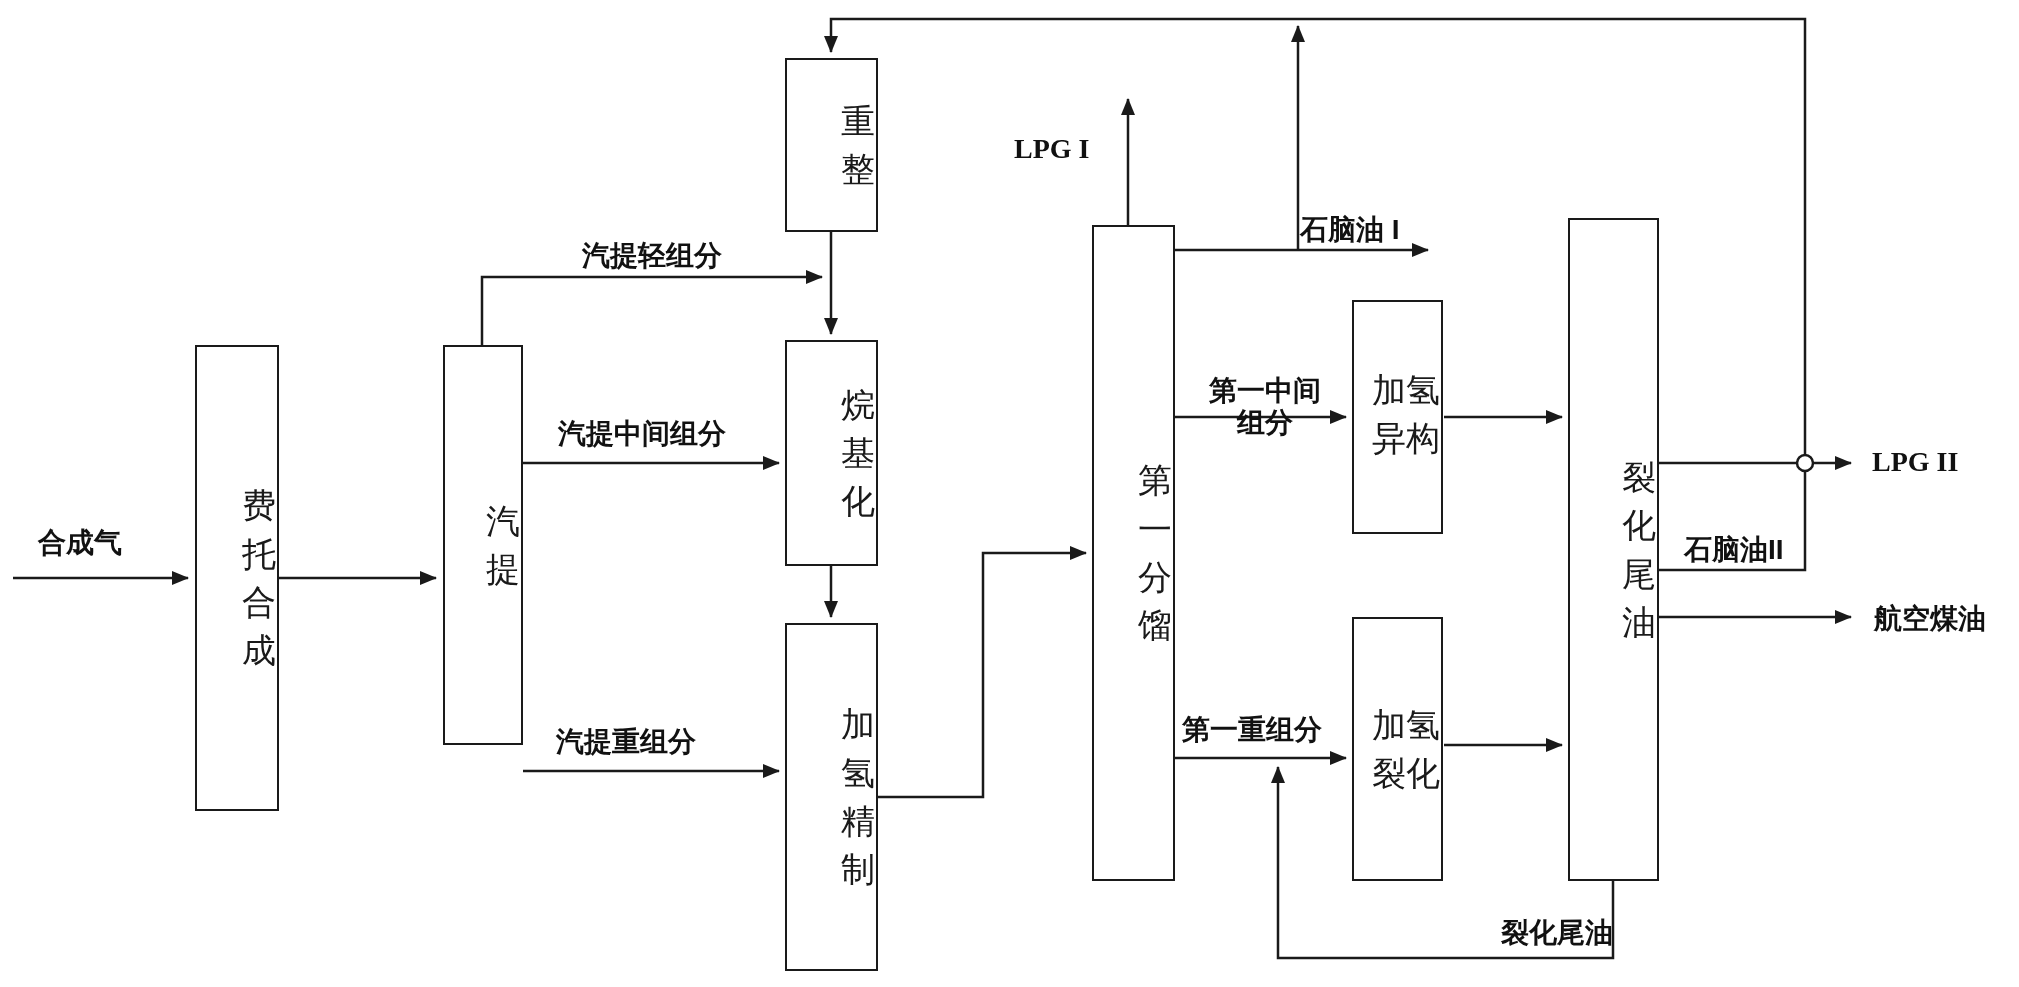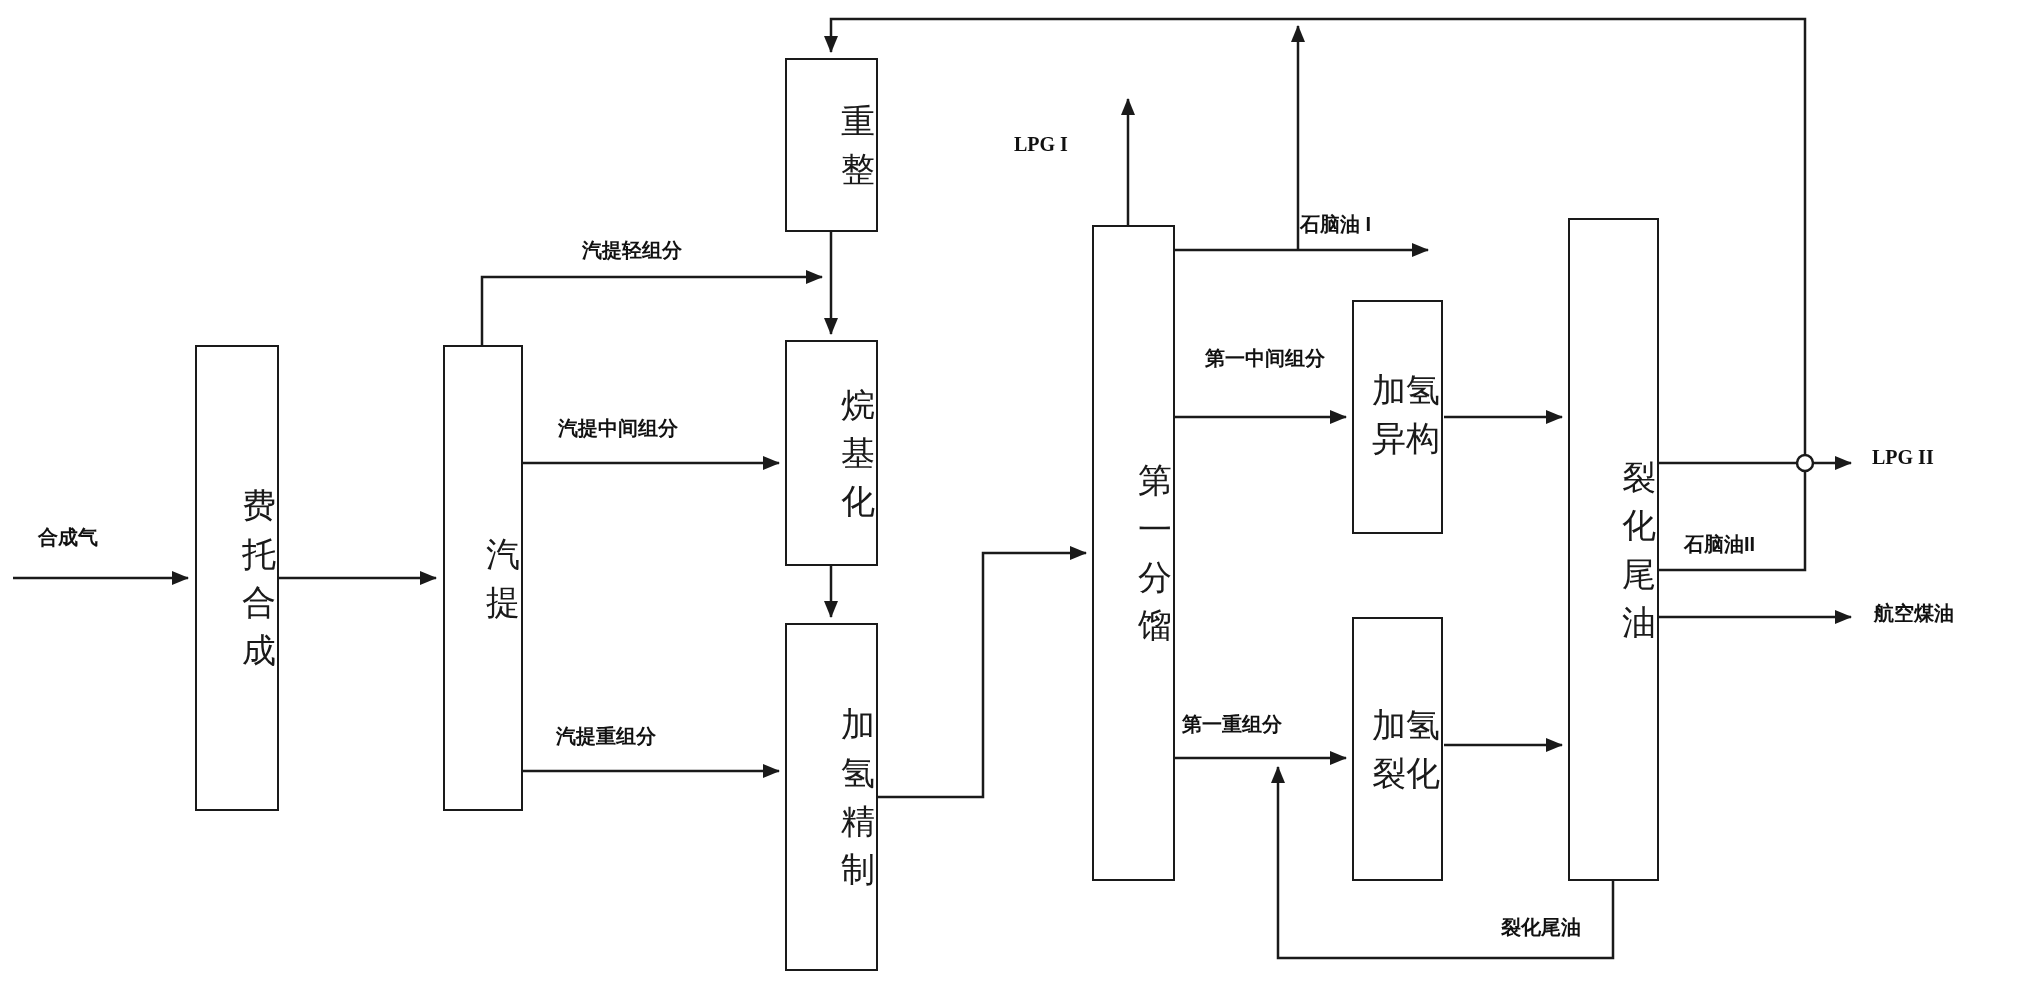--- a/index.html
+++ b/index.html
@@ -24,25 +24,25 @@
     line-height:1.42;
     word-break:break-all;
     text-align:center;
     color:#1a1a1a;
   }
   .col1{width:36px;}
   .col2{width:70px;}
   .lbl{
     position:absolute;
     font-weight:bold;
-    font-size:20px;
+    font-size:28px;
     white-space:nowrap;
     color:#111;
   }
-  .lbl.wrap{white-space:normal;word-break:break-all;text-align:center;line-height:1.15;}
+  .lbl.wrap{white-space:normal;word-break:break-all;text-align:center;line-height:1.15;margin-top:28px;}
   .latin{font-family:"Liberation Serif","DejaVu Serif",serif;}
 </style>
 </head>
 <body>
 
 <div class="canvas">
 
   <svg class="flow" viewBox="0 0 2019 987">
     <defs>
       <marker id="arr" markerUnits="userSpaceOnUse" markerWidth="20" markerHeight="16" refX="16" refY="7" orient="auto">
@@ -69,21 +69,21 @@
       <line x1="1659" y1="463" x2="1851" y2="463" marker-end="url(#arr)"></line>
       <line x1="1659" y1="617" x2="1851" y2="617" marker-end="url(#arr)"></line>
       <polyline points="1613,881 1613,958 1278,958 1278,767" marker-end="url(#arr)"></polyline>
       <circle cx="1805" cy="463" r="8" fill="#ffffff" stroke="#1a1a1a"></circle>
     </g>
   </svg>
 
   <div class="box" style="left:195px;top:345px;width:84px;height:466px;">
     <div class="txt col1">费托合成</div>
   </div>
-  <div class="box" style="left:443px;top:345px;width:80px;height:466px;">
+  <div class="box" style="left:443px;top:345px;width:80px;height:400px;">
     <div class="txt col1">汽提</div>
   </div>
   <div class="box" style="left:785px;top:58px;width:93px;height:174px;">
     <div class="txt col1">重整</div>
   </div>
   <div class="box" style="left:785px;top:340px;width:93px;height:226px;">
     <div class="txt col1">烷基化</div>
   </div>
   <div class="box" style="left:785px;top:623px;width:93px;height:348px;">
     <div class="txt col1">加氢精制</div>

